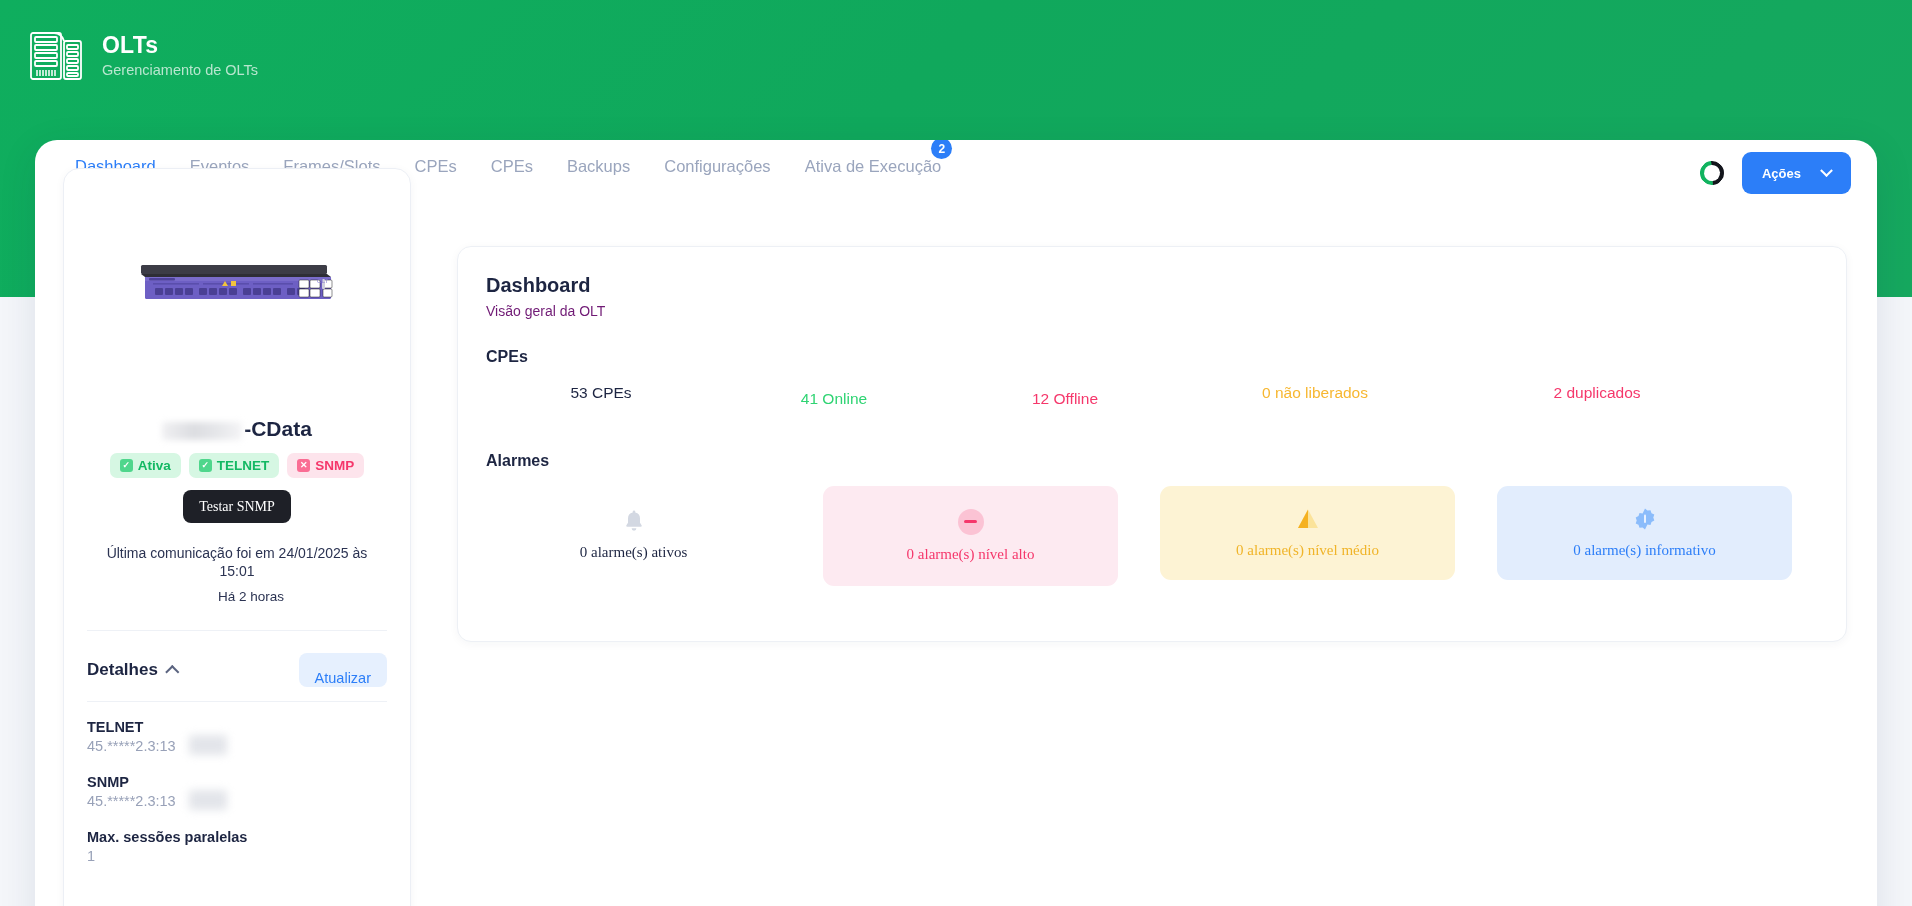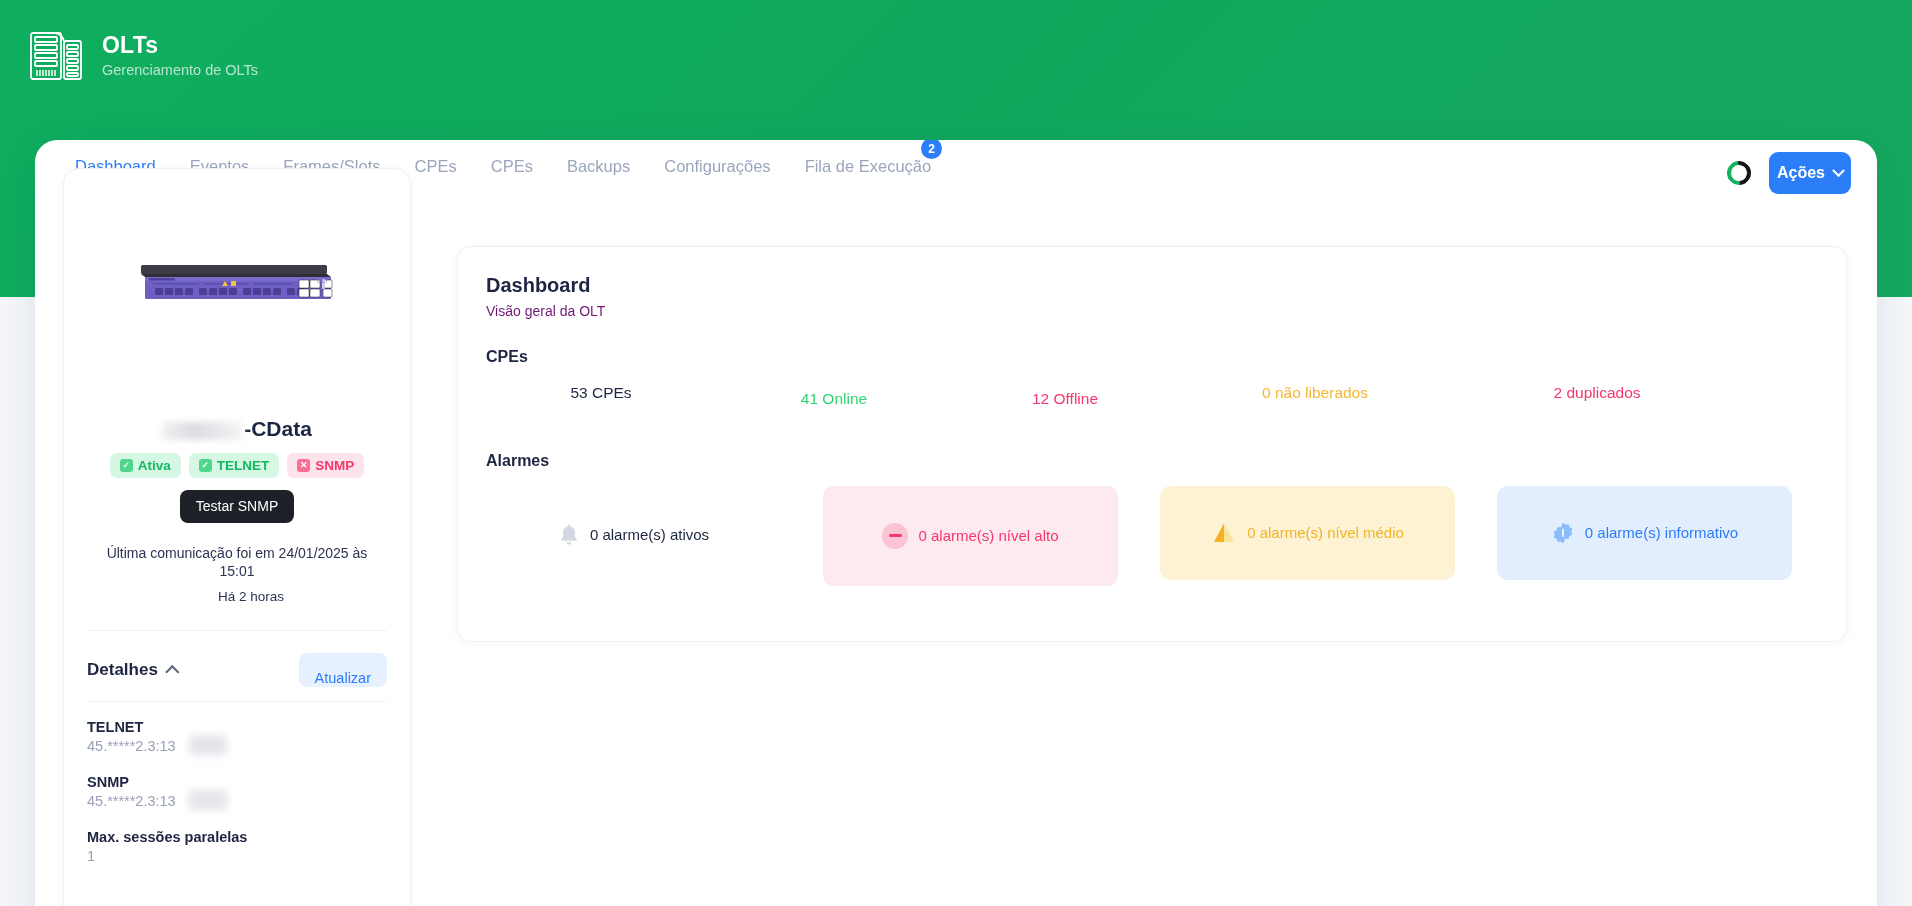--- a/index.html
+++ b/index.html
@@ -142,29 +142,29 @@
     border-radius: 50%;
     border: 4px solid #11b35f;
     border-top-color: #13151c;
     border-right-color: #13151c;
     transform: rotate(40deg);
   }
 
   .btn-acoes {
     background: #2c7ef8;
     color: #fff;
-    font-size: 16px;
+    font-size: 13px;
     font-weight: bold;
     border: none;
     border-radius: 9px;
     height: 42px;
-    padding: 0 8px;
-    display: flex;
-    align-items: center;
-    gap: 9px;
+    padding: 0 20px;
+    display: flex;
+    align-items: center;
+    gap: 21px;
     cursor: pointer;
     font-family: "Liberation Sans", sans-serif;
   }
 
   .chev {
     display: inline-block;
     width: 9px; height: 9px;
     border-right: 2.2px solid #fff;
     border-bottom: 2.2px solid #fff;
     transform: rotate(45deg) translate(-2px,-2px);
@@ -245,20 +245,21 @@
   .pill.red   .pill-ico { background: #fa6d94; }
 
   .tooltip {
     margin-top: 12px;
     background: #1e2027;
     color: #ffffff;
     font-size: 14px;
     padding: 9px 16px;
     border-radius: 8px;
     line-height: 1.1;
+    font-family: Liberation Serif, serif;
   }
 
   .last-comm {
     margin-top: 22px;
     width: 266px;
     text-align: center;
     font-size: 14px;
     color: #2b3352;
     line-height: 1.25;
   }
@@ -393,25 +394,26 @@
     display: flex;
     align-items: flex-start;
     gap: 42px;
   }
 
   .alarm-card {
     width: 295px;
     height: 98px;
     border-radius: 11px;
     display: flex;
-    flex-direction: row;
+    flex-direction: column;
     align-items: center;
     justify-content: center;
     gap: 10px;
     font-size: 15px;
+    font-family: Liberation Serif, serif;
   }
   .alarm-card.plain  { background: transparent; color: #1d2542; width: 295px; }
   .alarm-card.high   { background: #fdeaf1; color: #f5376b; height: 100px; }
   .alarm-card.medium { background: #fdf3d4; color: #f0b429; height: 94px; }
   .alarm-card.info   { background: #e2edfd; color: #2c7ef8; height: 94px; }
 
   .ico-bell { width: 22px; height: 24px; }
   .ico-circle {
     width: 26px; height: 26px;
     border-radius: 50%;
@@ -470,21 +472,21 @@
     <div class="tabbar">
       <div class="tabs">
         <div class="tab active"><span>Dashboard</span></div>
         <div class="tab"><span>Eventos</span></div>
         <div class="tab"><span>Frames/Slots</span></div>
         <div class="tab"><span>CPEs</span></div>
         <div class="tab"><span>CPEs</span></div>
         <div class="tab"><span>Backups</span></div>
         <div class="tab"><span>Configurações</span></div>
         <div class="tab">
-          <span>Fila de Execução</span>
+          <span>Ativa de Execução</span>
           <span class="count-badge">2</span>
         </div>
       </div>
 
       <div class="tabbar-right">
         <span class="spinner"></span>
         <button class="btn-acoes">
           <span>Ações</span>
           <span class="chev"></span>
         </button>

